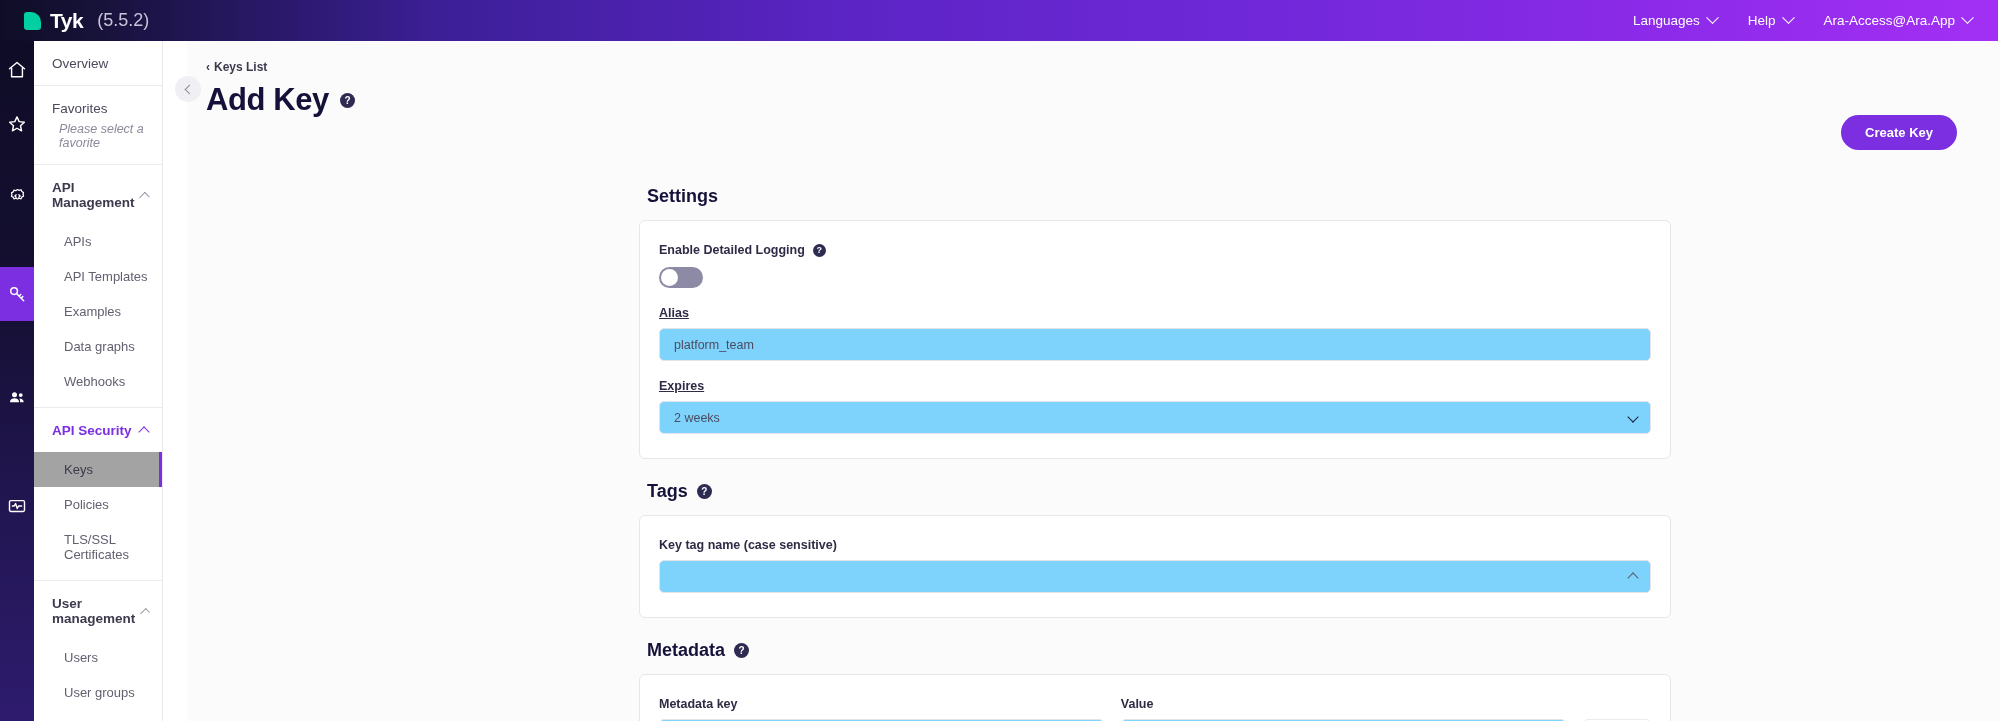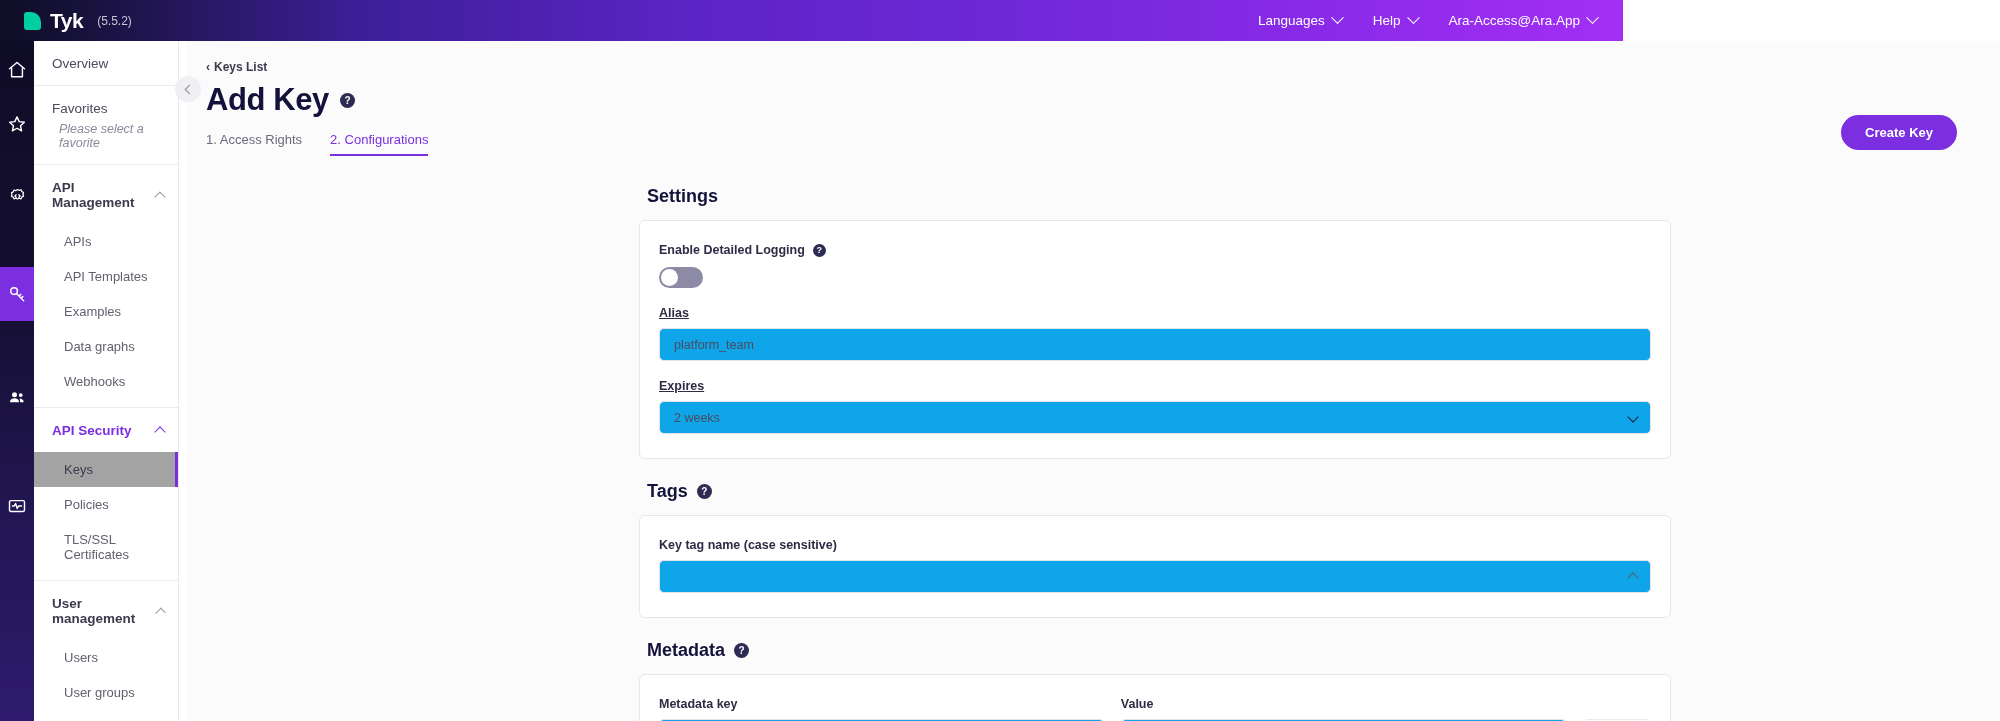--- a/index.html
+++ b/index.html
@@ -6,46 +6,46 @@
   html, body {
     width: 2000px; height: 721px;
     font-family: "Liberation Sans", sans-serif;
     background: #ffffff;
     overflow: hidden;
   }
 
   
   .topbar {
     position: absolute; top: 0; left: 0;
-    width: 1623px; height: 41px;
+    width: 1998px; height: 41px;
     background: linear-gradient(90deg, #0f0d26 0%, #17123a 5%, #3c1f97 22%, #5b24c4 42%, #6f28d8 62%, #8b2ae8 82%, #a32ff5 100%);
     display: flex; align-items: center; justify-content: space-between;
   }
   .logo-wrap { display: flex; align-items: center; margin-left: 24px; gap: 9px; }
   .logo-mark { width: 17px; height: 18px; background: #00d0a1;
     border-radius: 3px 10px 3px 3px; }
   .logo-text { color: #ffffff; font-size: 21px; font-weight: 700; letter-spacing: -0.5px; }
-  .logo-ver { color: #c8c4d6; font-size: 12px; margin-left: 5px; }
+  .logo-ver { color: #c8c4d6; font-size: 18px; margin-left: 5px; }
   .topbar-right { margin-left: auto; display: flex; align-items: center; gap: 31px; margin-right: 26px; }
   .tb-item { display: flex; align-items: center; gap: 8px; color: #ffffff; font-size: 13.5px; cursor: pointer; }
   .chev-d { width: 9px; height: 9px; border-right: 1.6px solid #ffffff; border-bottom: 1.6px solid #ffffff;
     transform: rotate(45deg) translate(-2px,-2px); }
 
   
   .rail {
     position: absolute; top: 41px; left: 0; width: 34px; height: 680px;
     background: linear-gradient(180deg, #0f0c27 0%, #140f30 35%, #221653 70%, #2e1b6e 100%);
   }
   .rail-btn { width: 34px; height: 54px; display: flex; align-items: center; justify-content: center; cursor: pointer; }
   .rail-btn.active { background: #7b2fe0; }
   .rail-btn svg { display: block; }
 
   
   .sidebar {
-    position: absolute; top: 41px; left: 34px; width: 145px; height: 680px;
+    position: absolute; top: 41px; left: 34px; width: 129px; height: 680px;
     background: #ffffff; border-right: 1px solid #e9e8ee;
     font-size: 13.5px; overflow: hidden;
   }
   .nav-sec { border-bottom: 1px solid #eceaf1; }
   .nav-top { padding: 15px 0 14px 18px; color: #4c4a5c; cursor: pointer; }
   .nav-fav-label { padding: 15px 0 6px 18px; color: #4c4a5c; cursor: pointer; }
   .nav-fav-hint { padding: 0 0 14px 25px; color: #8c8a9b; font-style: italic; font-size: 12.5px; }
   .nav-group {
     display: flex; align-items: center; justify-content: space-between;
     padding: 15px 14px 14px 18px; color: #3c3a4d; font-weight: 600; cursor: pointer;
@@ -94,21 +94,21 @@
   .sec-title { font-size: 18px; font-weight: 700; color: #14123a; }
   .card {
     border: 1px solid #e7e6ed; border-radius: 6px; background: #ffffff;
     margin-top: 13px; padding: 22px 19px 24px 19px;
   }
   .fld-label { font-size: 12.5px; font-weight: 700; color: #2e2b45; display: flex; align-items: center; gap: 8px; }
   .toggle { width: 44px; height: 21px; border-radius: 11px; background: #8d8aa6; position: relative;
     margin-top: 10px; cursor: pointer; }
   .toggle .knob { position: absolute; top: 2px; left: 2px; width: 17px; height: 17px; border-radius: 50%; background: #ffffff; }
   .input {
-    width: 100%; height: 33px; border: 1px solid #e4e3ea; border-radius: 5px; background: #0ea5e9;
+    width: 100%; height: 33px; border: 1px solid #e4e3ea; border-radius: 5px; background: #7dd3fc;
     padding: 0 14px; font-size: 12.5px; color: #4d4b60; font-family: "Liberation Sans", sans-serif;
     outline: none; display: flex; align-items: center;
   }
   .mt18 { margin-top: 18px; text-decoration: underline; }
   .mt8 { margin-top: 8px; }
   .select { position: relative; }
   .select .cv { position: absolute; right: 14px; top: 12px; width: 8px; height: 8px;
     border-right: 1.6px solid #1f1c3d; border-bottom: 1.6px solid #1f1c3d; transform: rotate(45deg); }
   .select .cv.up { transform: rotate(-135deg); top: 14px; border-color: #5e5c70; }
   .meta-row { display: flex; align-items: flex-end; gap: 17px; }
@@ -252,24 +252,20 @@
 <div class="main">
   <div class="page-head">
     <div class="crumb">
       <span class="ar">‹</span>
       <span>Keys List</span>
     </div>
     <div class="page-title-row">
       <span class="page-title">Add Key</span>
       <span class="help-ico">?</span>
     </div>
-    <div class="tabs">
-      <div class="tab">1. Access Rights</div>
-      <div class="tab active">2. Configurations</div>
-    </div>
   </div>
 
   <button class="create-btn">Create Key</button>
 
   <div class="content">
 
     <div class="sec-title-row">
       <span class="sec-title">Settings</span>
     </div>
     <div class="card">

